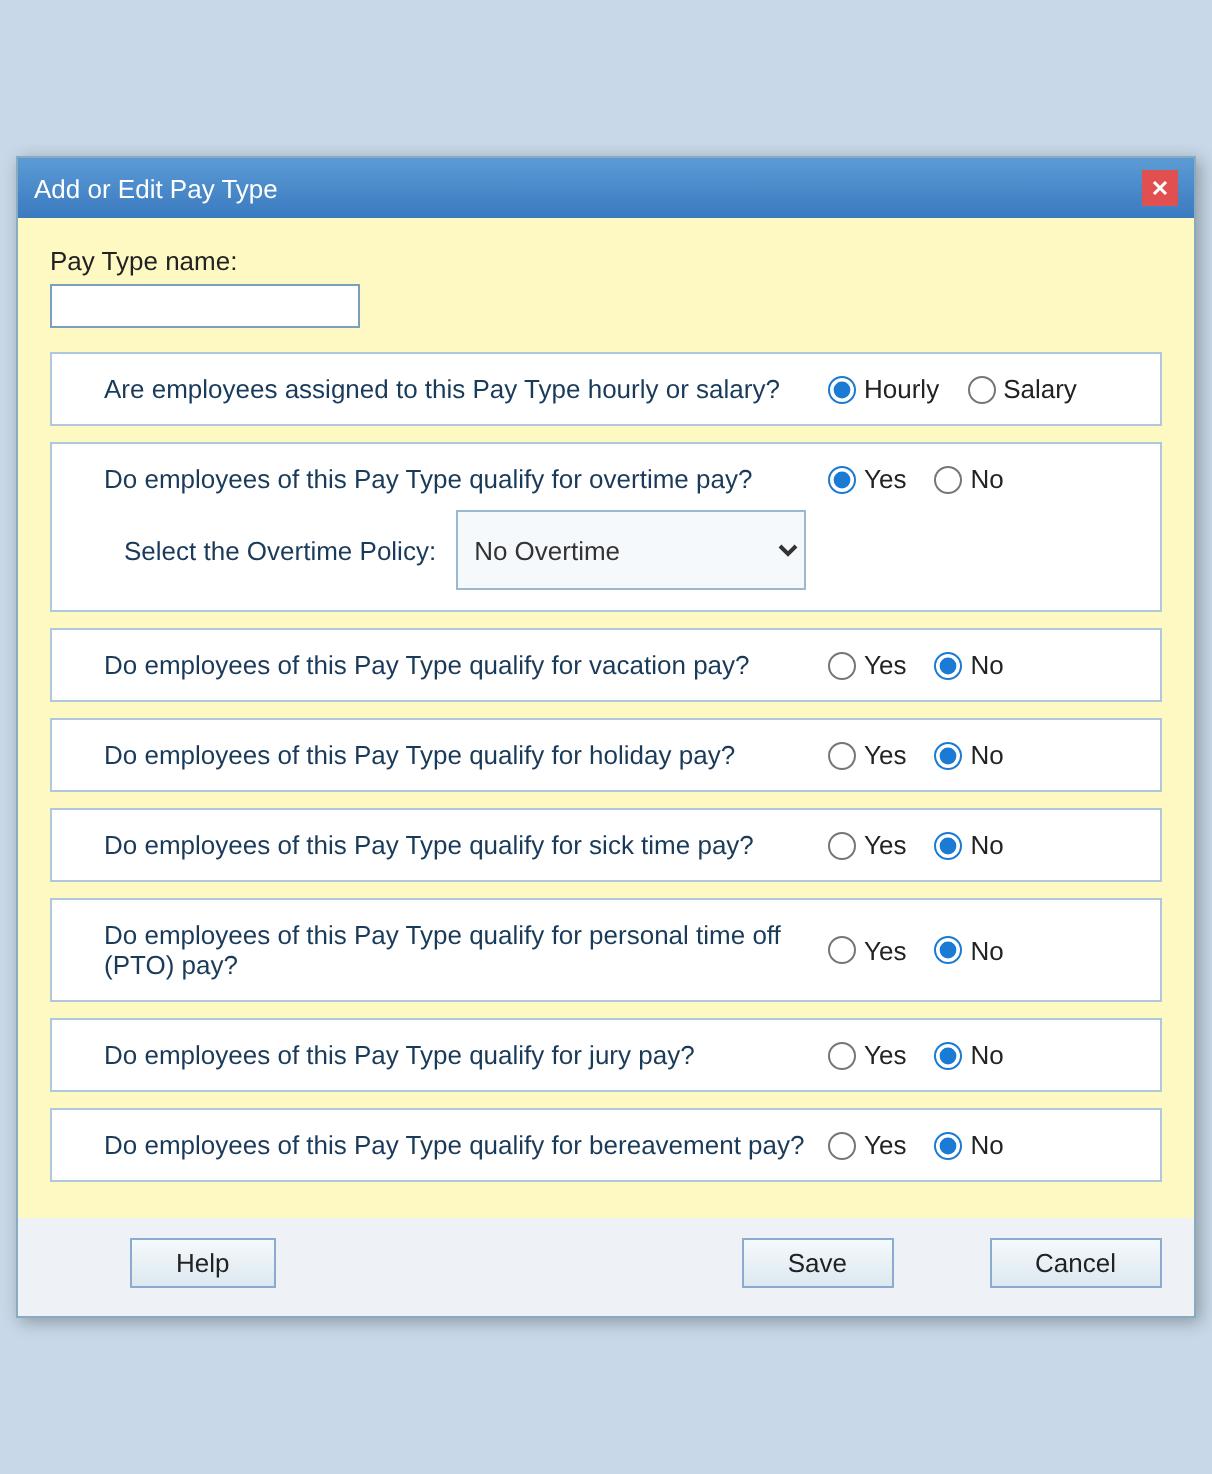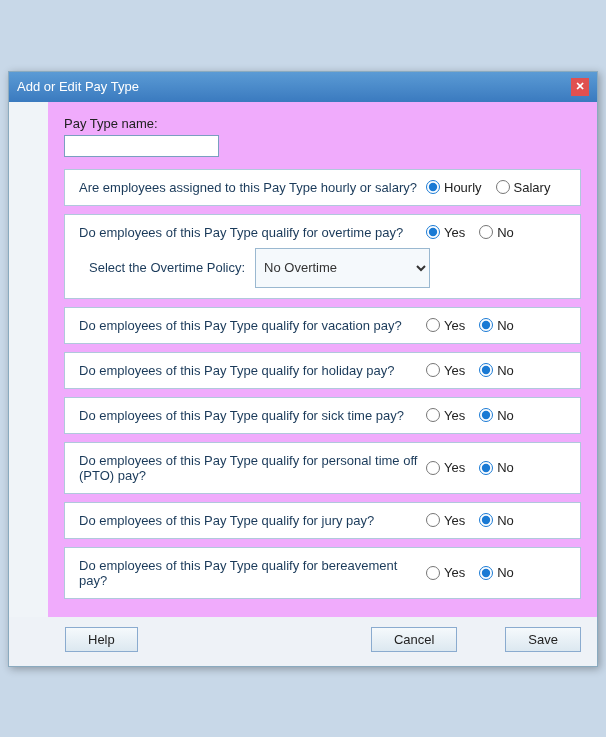--- a/index.html
+++ b/index.html
@@ -38,22 +38,21 @@
       height: 18px;
       font-size: 11px;
       cursor: pointer;
       display: flex;
       align-items: center;
       justify-content: center;
       font-weight: bold;
     }
     .content {
       padding: 14px 16px 10px 16px;
-      background: #f0abfc;
-      margin-left: 39px;
+      background: #fef9c3;
     }
     .pay-type-label {
       font-size: 13px;
       margin-bottom: 4px;
       color: #222;
     }
     .pay-type-row {
       display: flex;
       align-items: center;
       margin-bottom: 12px;
@@ -71,21 +70,21 @@
       font-size: 13px;
       color: #222;
     }
     .pay-type-example span {
       font-weight: bold;
     }
     .section-box {
       background: white;
       border: 1px solid #b0c8dc;
       margin-bottom: 8px;
-      padding: 10px 14px;
+      padding: 10px 26px;
     }
     .section-row {
       display: flex;
       align-items: center;
       gap: 0;
     }
     .section-question {
       flex: 1;
       color: #1a3a5a;
       font-size: 13px;
@@ -301,17 +300,17 @@
           </label>
         </div>
       </div>
     </div>
 
   </div>
 
   <div class="footer">
     <button class="footer-btn">Help</button>
     <div class="footer-right">
+      <button class="footer-btn">Save</button>
       <button class="footer-btn">Cancel</button>
-      <button class="footer-btn">Save</button>
     </div>
   </div>
 </div>
 
 </body></html>

